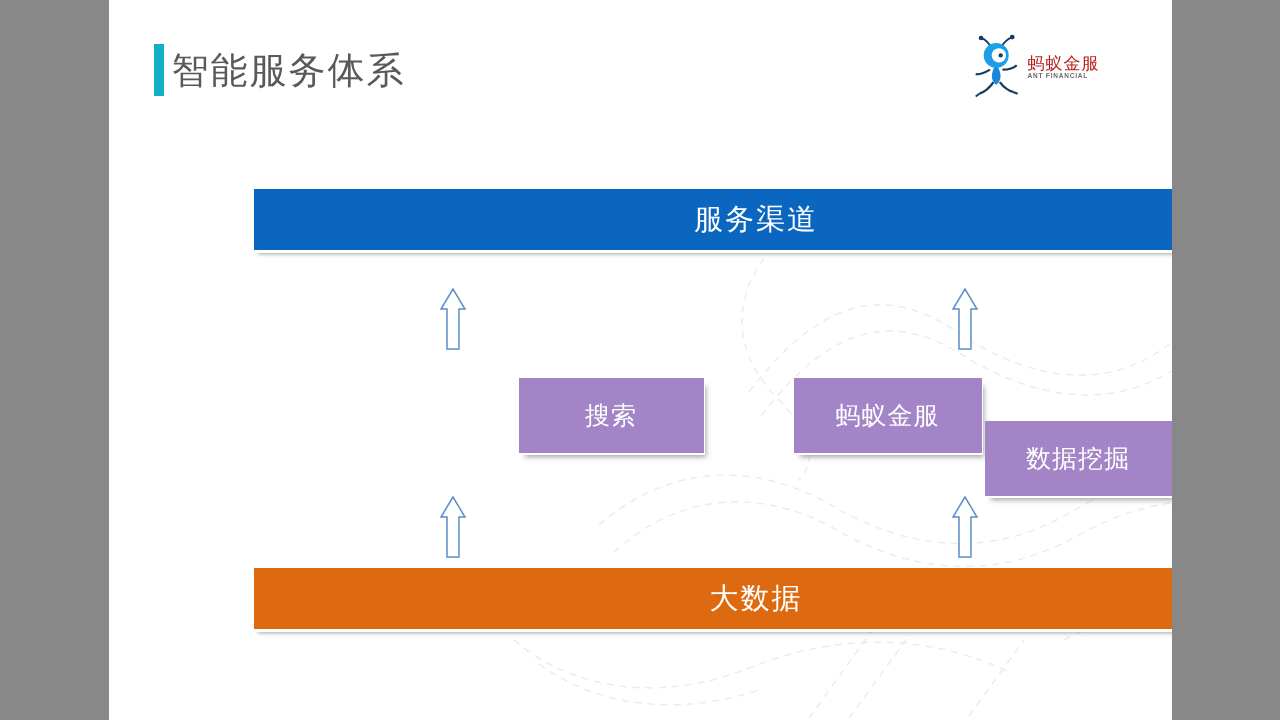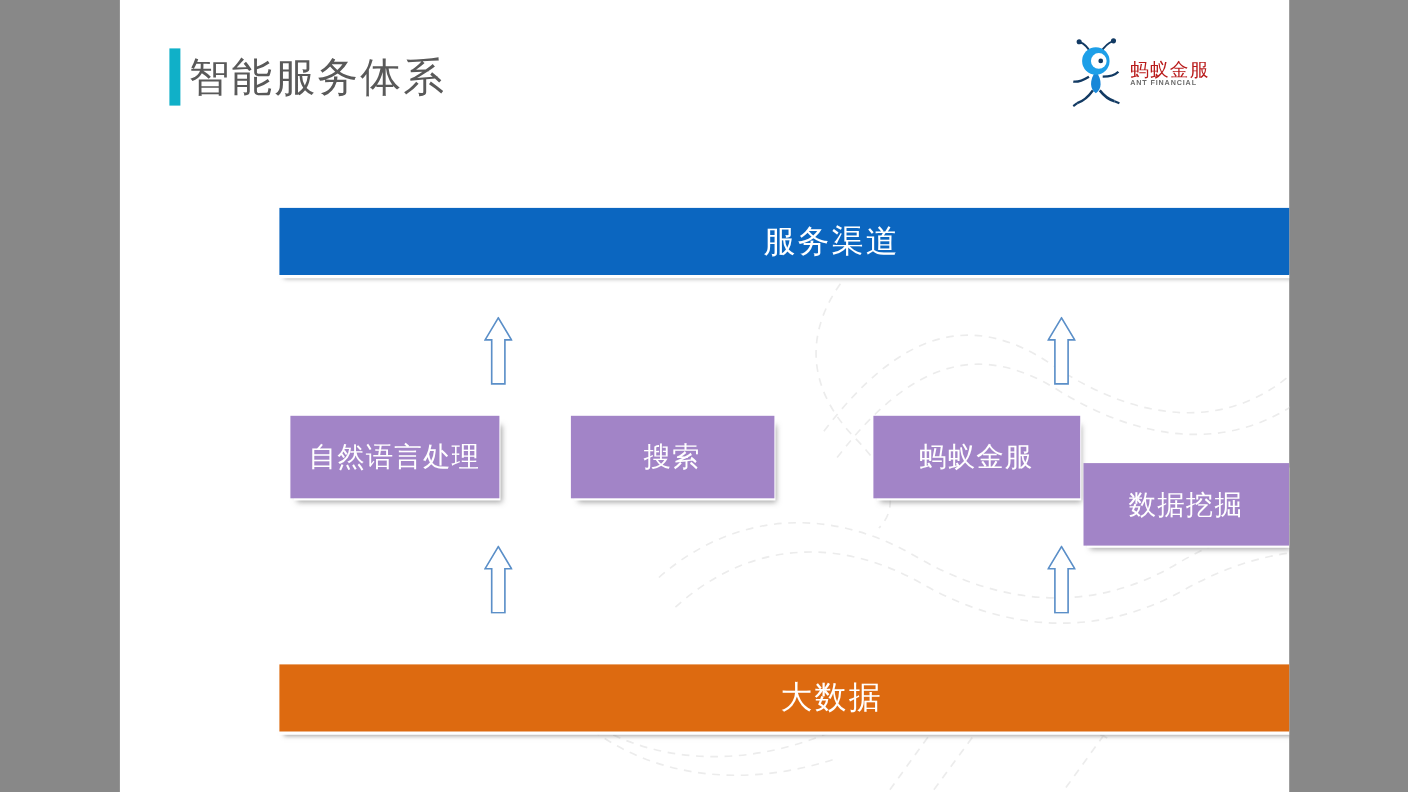--- a/index.html
+++ b/index.html
@@ -75,21 +75,21 @@
     height: 61px;
     color: #ffffff;
     font-size: 29px;
     letter-spacing: 2px;
     display: flex;
     align-items: center;
     justify-content: center;
     box-shadow: 0 3px 0 0 #ffffff, 2px 6px 4px -2px rgba(90,90,90,0.55);
   }
   .banner.top { top: 189px; background: #0b66c0; }
-  .banner.bottom { top: 568px; background: #dd6a10; margin-top: 36px; }
+  .banner.bottom { top: 568px; background: #dd6a10; }
 
   .module-box {
     position: absolute;
     top: 378px;
     height: 75px;
     background: #a284c7;
     color: #ffffff;
     font-size: 25px;
     letter-spacing: 1px;
     display: flex;
@@ -171,21 +171,20 @@
 
   <div class="banner top">服务渠道</div>
 
   <svg class="up-arrow a-top-left" viewBox="0 0 26 62">
     <polygon points="13,1 1,21 7,21 7,61 19,61 19,21 25,21" fill="#ffffff" stroke="#5b8fc8" stroke-width="1.5" stroke-linejoin="miter"></polygon>
   </svg>
   <svg class="up-arrow a-top-right" viewBox="0 0 26 62">
     <polygon points="13,1 1,21 7,21 7,61 19,61 19,21 25,21" fill="#ffffff" stroke="#5b8fc8" stroke-width="1.5" stroke-linejoin="miter"></polygon>
   </svg>
 
-  <div class="module-box m0">自然语言处理</div>
   <div class="module-box m1">搜索</div>
   <div class="module-box m2">蚂蚁金服</div>
   <div class="module-box m3">数据挖掘</div>
 
   <svg class="up-arrow a-bot-left" viewBox="0 0 26 62">
     <polygon points="13,1 1,21 7,21 7,61 19,61 19,21 25,21" fill="#ffffff" stroke="#5b8fc8" stroke-width="1.5" stroke-linejoin="miter"></polygon>
   </svg>
   <svg class="up-arrow a-bot-right" viewBox="0 0 26 62">
     <polygon points="13,1 1,21 7,21 7,61 19,61 19,21 25,21" fill="#ffffff" stroke="#5b8fc8" stroke-width="1.5" stroke-linejoin="miter"></polygon>
   </svg>

